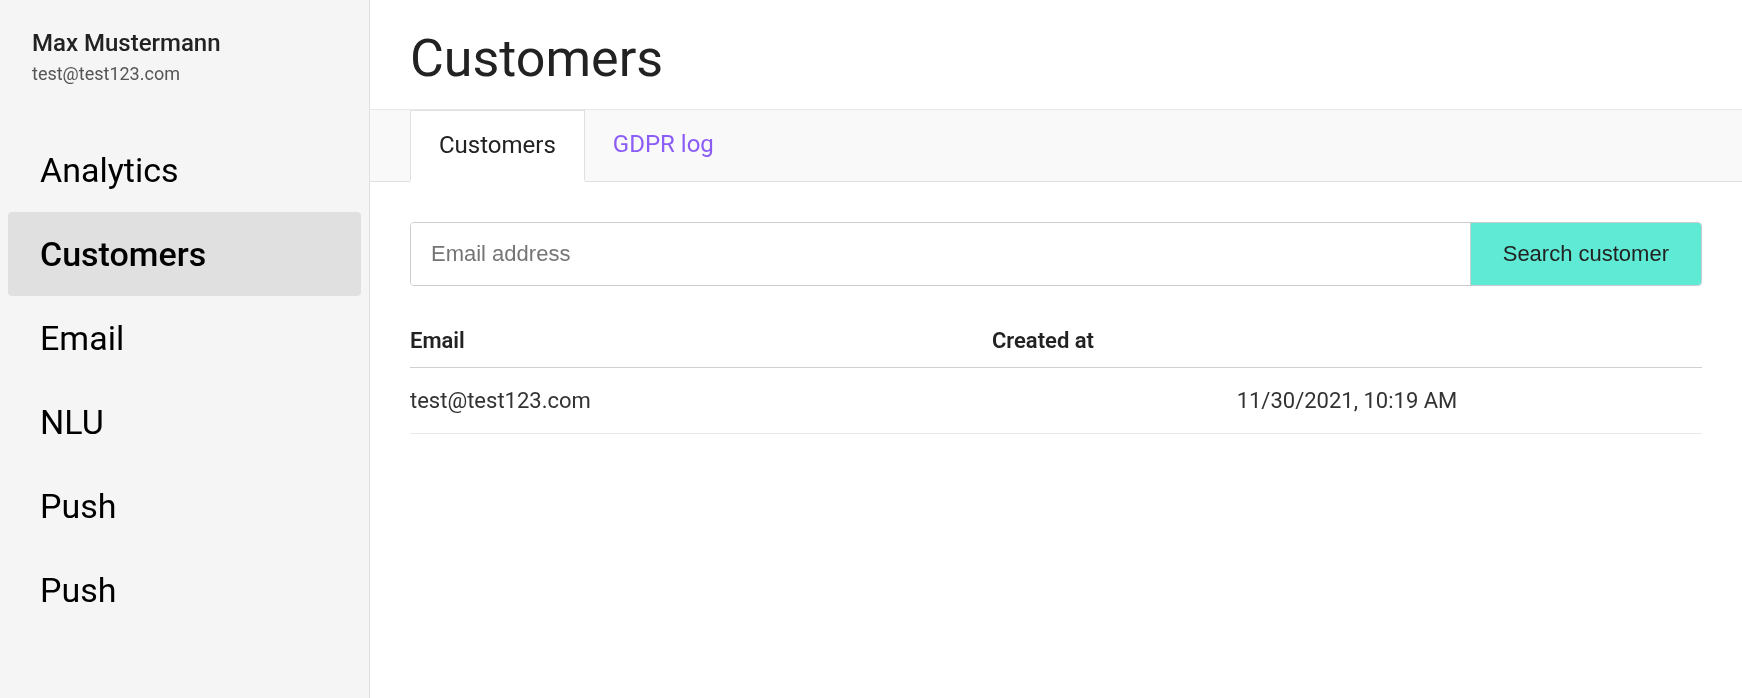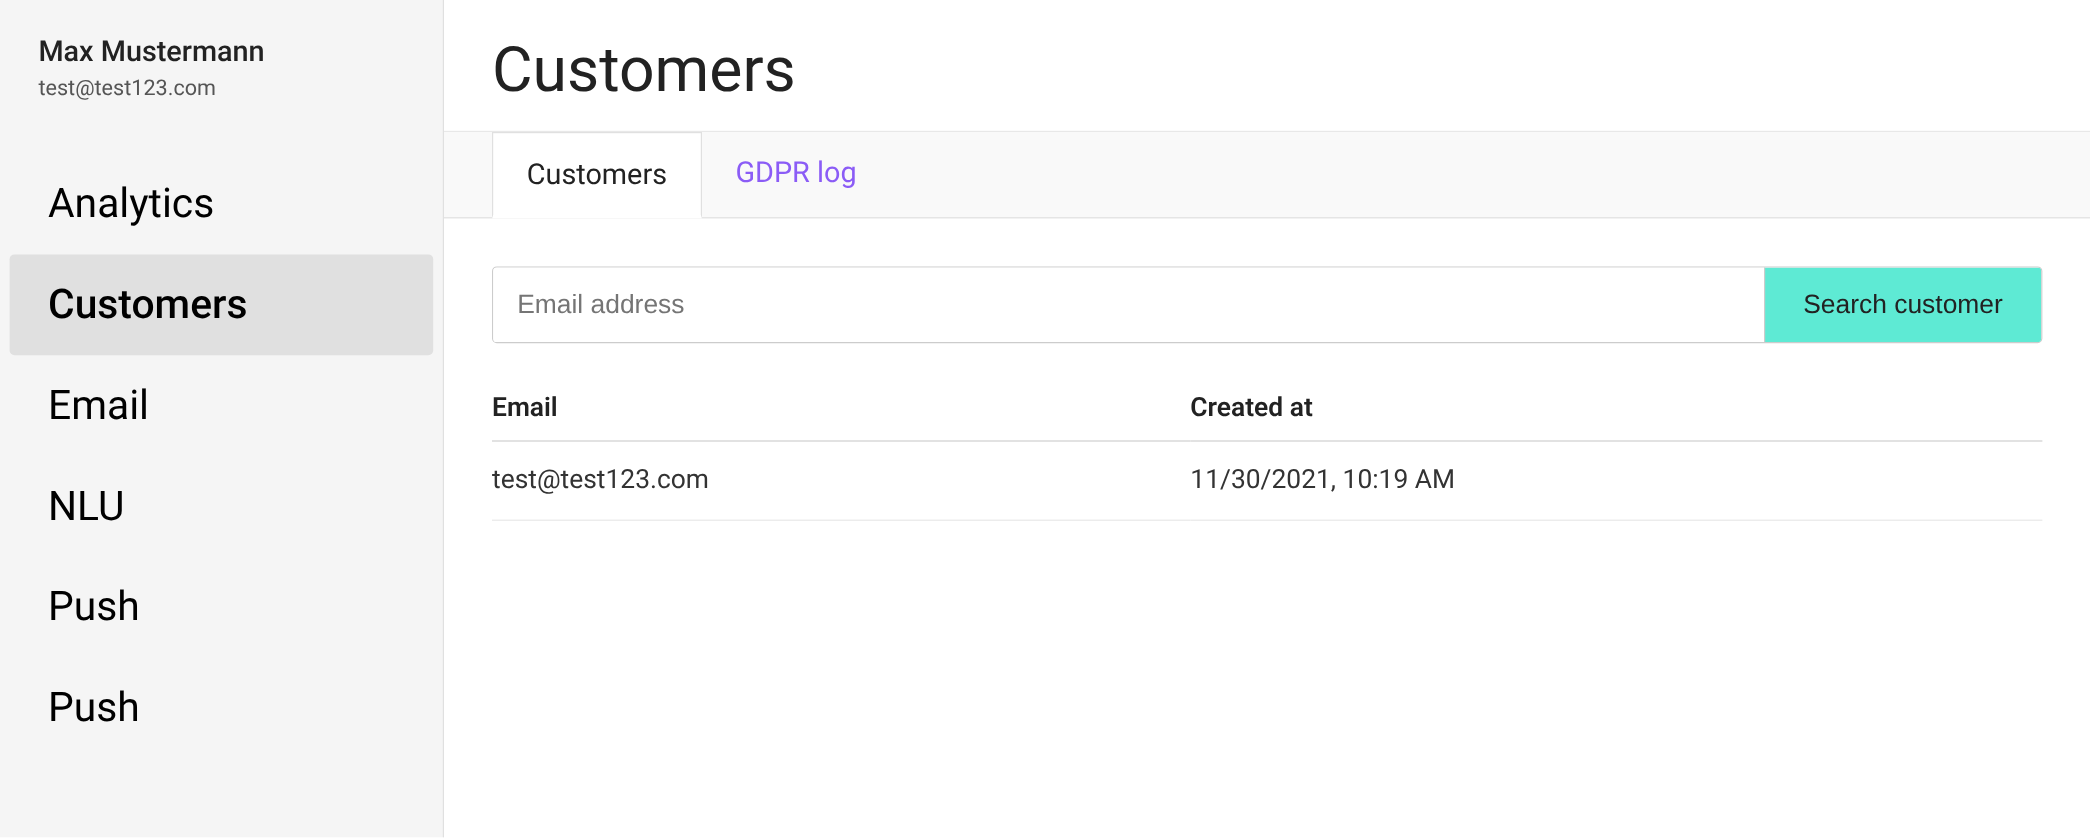--- a/index.html
+++ b/index.html
@@ -169,21 +169,21 @@
     }
 
     .table-data-row td {
       font-size: 22px;
       color: #333;
       padding: 20px 0;
       border-bottom: 1px solid #e8e8e8;
     }
 
     .table-data-row td:last-child {
-      text-align: left;
+      text-align: center;
     }
   </style>
 </head>
 <body>
 
 <aside class="sidebar">
   <div class="user-section">
     <div class="user-name">Max Mustermann</div>
     <div class="user-email">test@test123.com</div>
   </div>

